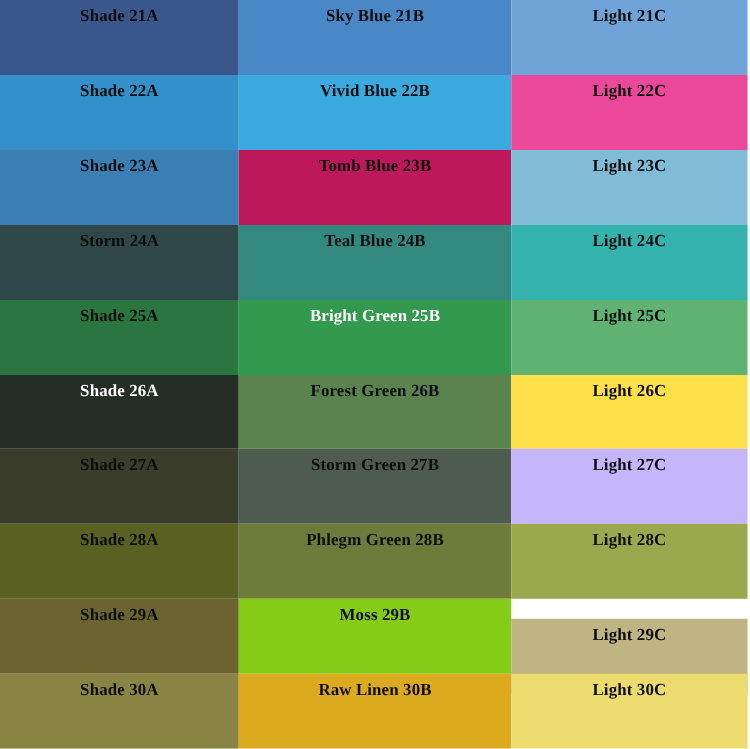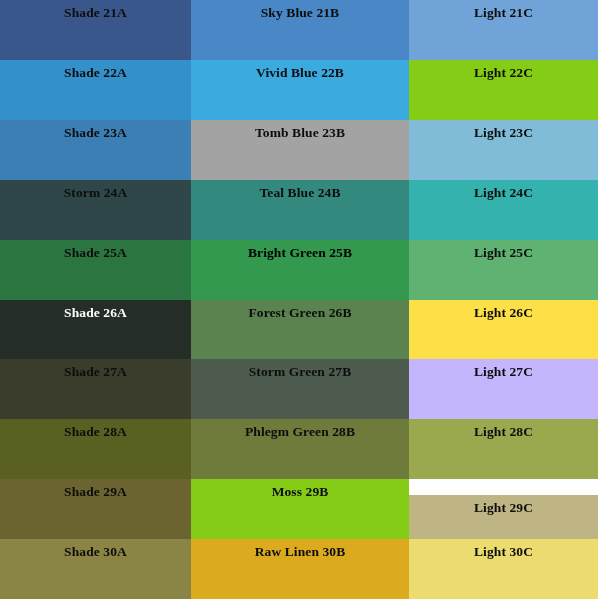--- a/index.html
+++ b/index.html
@@ -77,29 +77,29 @@
         <span class="swatch-label" style="color: rgb(13, 13, 13);">Light 21C</span>
       </div>
     </div>
     <div class="swatch-row">
       <div class="swatch-cell col-a" style="background-color: rgb(52, 144, 203);">
         <span class="swatch-label" style="color: rgb(13, 13, 13);">Shade 22A</span>
       </div>
       <div class="swatch-cell col-b" style="background-color: rgb(58, 170, 223);">
         <span class="swatch-label" style="color: rgb(13, 13, 13);">Vivid Blue 22B</span>
       </div>
-      <div class="swatch-cell col-c" style="background-color: #84cc16;">
+      <div class="swatch-cell col-c" style="background-color: #ec4899;">
         <span class="swatch-label" style="color: rgb(13, 13, 13);">Light 22C</span>
       </div>
     </div>
     <div class="swatch-row">
       <div class="swatch-cell col-a" style="background-color: rgb(59, 127, 180);">
         <span class="swatch-label" style="color: rgb(13, 13, 13);">Shade 23A</span>
       </div>
-      <div class="swatch-cell col-b" style="background-color: #a3a3a3;">
+      <div class="swatch-cell col-b" style="background-color: #be185d;">
         <span class="swatch-label" style="color: rgb(13, 13, 13);">Tomb Blue 23B</span>
       </div>
       <div class="swatch-cell col-c" style="background-color: rgb(128, 188, 216);">
         <span class="swatch-label" style="color: rgb(13, 13, 13);">Light 23C</span>
       </div>
     </div>
     <div class="swatch-row">
       <div class="swatch-cell col-a" style="background-color: rgb(47, 71, 73);">
         <span class="swatch-label" style="color: rgb(13, 13, 13);">Storm 24A</span>
       </div>
@@ -108,21 +108,21 @@
       </div>
       <div class="swatch-cell col-c" style="background-color: rgb(52, 178, 173);">
         <span class="swatch-label" style="color: rgb(13, 13, 13);">Light 24C</span>
       </div>
     </div>
     <div class="swatch-row">
       <div class="swatch-cell col-a" style="background-color: rgb(43, 117, 64);">
         <span class="swatch-label" style="color: rgb(13, 13, 13);">Shade 25A</span>
       </div>
       <div class="swatch-cell col-b" style="background-color: rgb(51, 153, 79);">
-        <span class="swatch-label" style="color: #000000;">Bright Green 25B</span>
+        <span class="swatch-label" style="color: #ffffff;">Bright Green 25B</span>
       </div>
       <div class="swatch-cell col-c" style="background-color: rgb(95, 178, 113);">
         <span class="swatch-label" style="color: rgb(13, 13, 13);">Light 25C</span>
       </div>
     </div>
     <div class="swatch-row">
       <div class="swatch-cell col-a" style="background-color: rgb(36, 46, 38);">
         <span class="swatch-label label-light" style="color: rgb(255, 255, 255);">Shade 26A</span>
       </div>
       <div class="swatch-cell col-b" style="background-color: rgb(90, 131, 79);">

